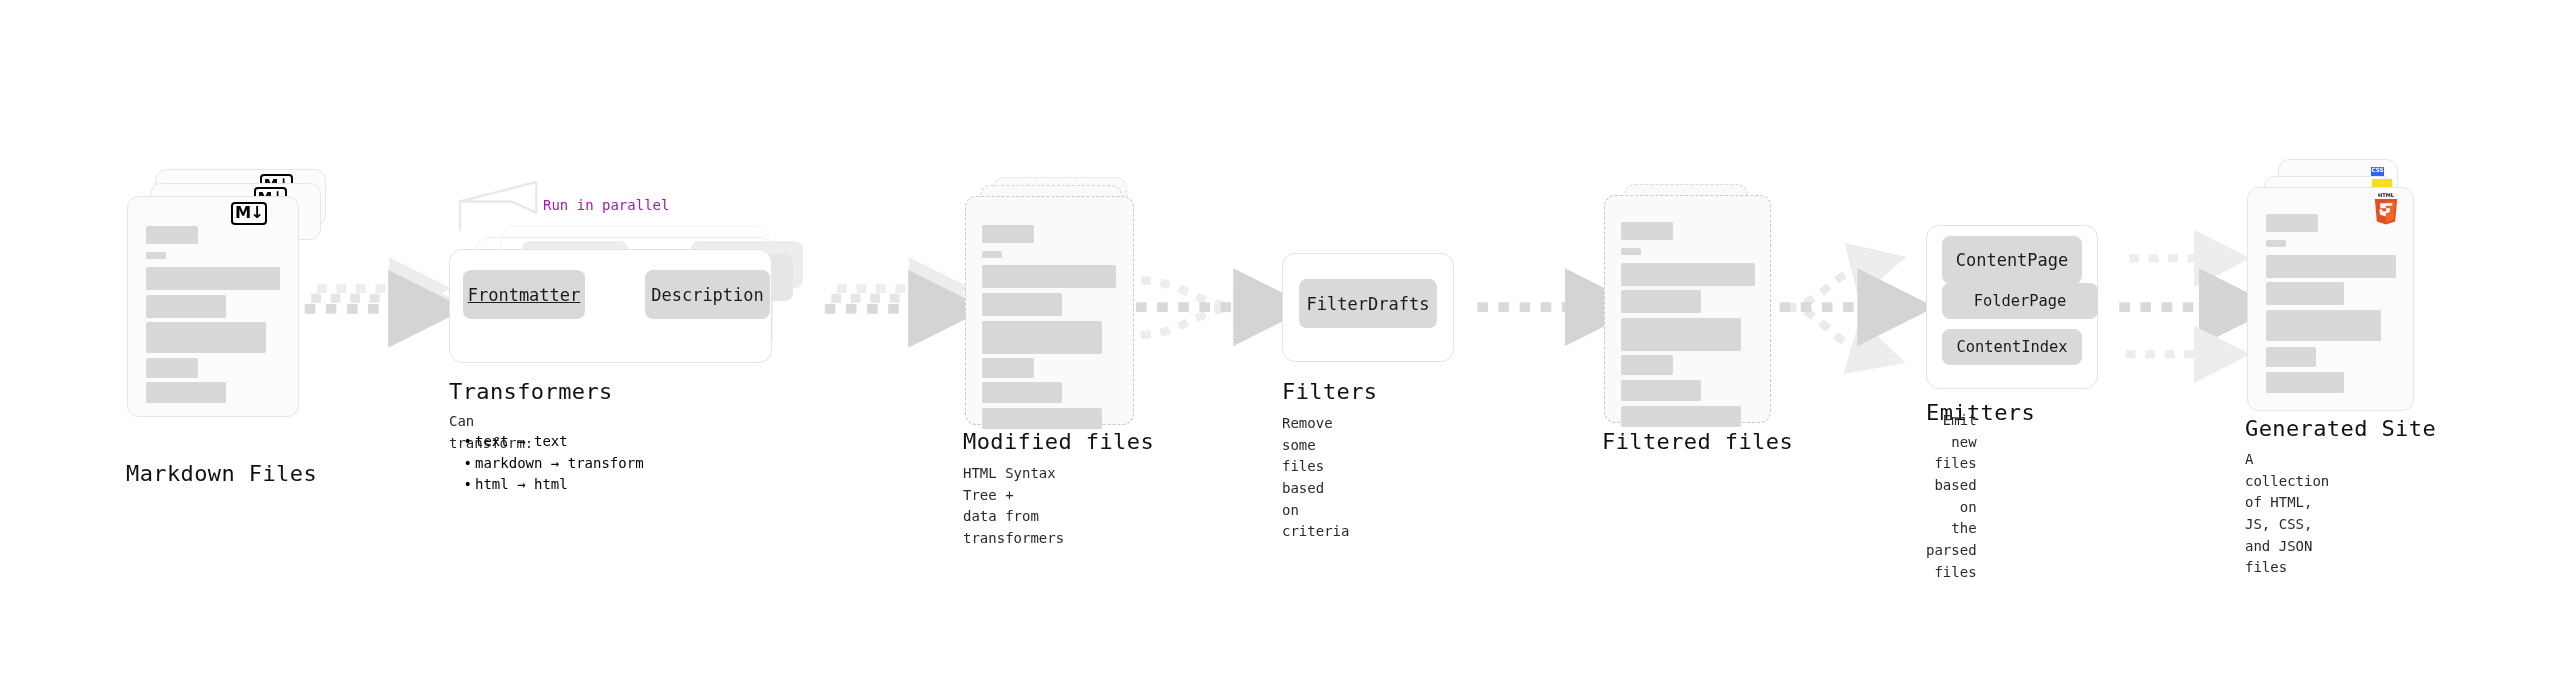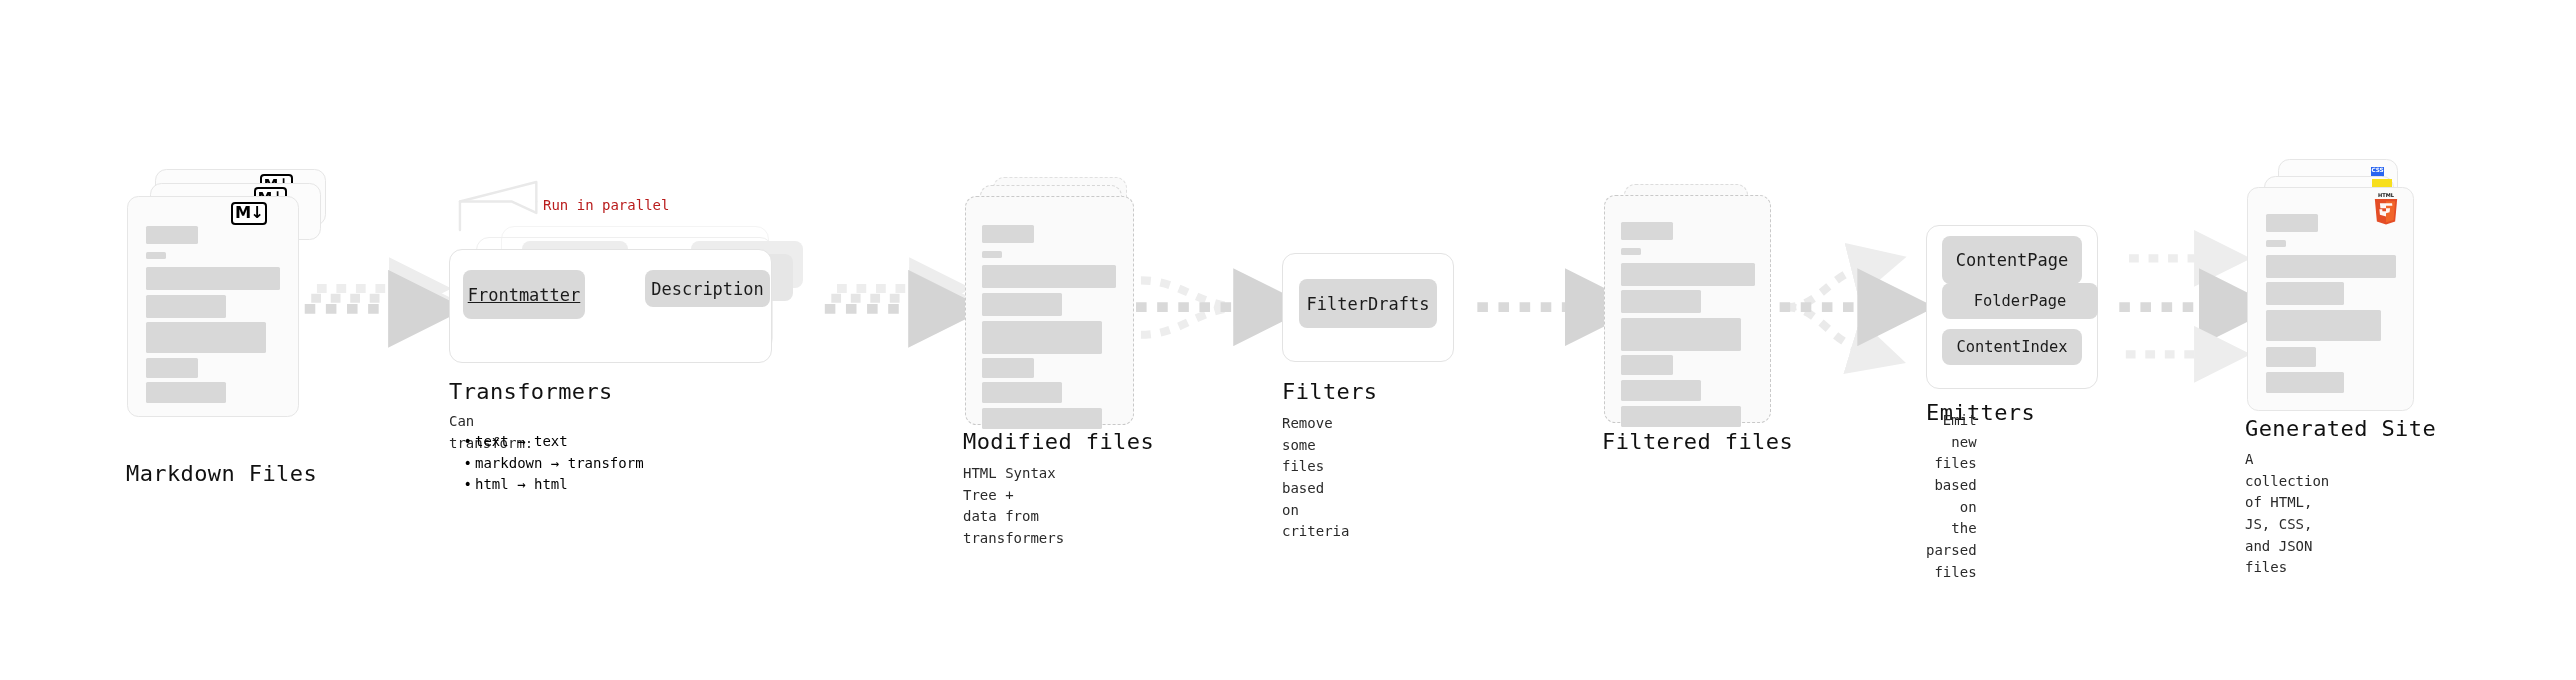--- a/index.html
+++ b/index.html
@@ -138,21 +138,21 @@
   }
   .caption-list li { position: relative; white-space: nowrap; }
   .caption-list li:before {
     content: "\2022";
     position: absolute;
     left: -11.4px;
   }
   .parallel-label {
     position: absolute;
     font-size: 14px;
-    color: #b91c1c;
+    color: #a21caf;
     white-space: nowrap;
   }
 
   svg.overlay {
     position: absolute;
     left: 0; top: 0;
     width: 2576px;
     height: 681px;
     pointer-events: none;
   }
@@ -253,21 +253,21 @@
     <div class="groupbox ghost1" style="left:476px; top:237px; width:297px; height:114px;"></div>
 
     <div class="chip ghost-b" style="left:522px; top:241px; width:106px; height:47px;"></div>
     <div class="chip ghost-b" style="left:691px; top:241px; width:112px; height:47px;"></div>
     <div class="chip ghost-a" style="left:510px; top:254px; width:106px; height:47px;"></div>
     <div class="chip ghost-a" style="left:681px; top:254px; width:112px; height:47px;"></div>
 
     <div class="groupbox" style="left:449px; top:249px; width:323px; height:114px;"></div>
 
     <div class="chip" style="left:463px; top:270px; width:122px; height:49px;text-decoration:underline;">Frontmatter</div>
-    <div class="chip" style="left:645px; top:270px; width:125px; height:37px;">Description</div>
+    <div class="chip" style="left:645px; top:270px; width:125px; height:49px;">Description</div>
 
     <div class="title" style="left:449px; top:379px;">Transformers</div>
     <div class="caption" style="left:449px; top:411px;">Can transform:</div>
     <div class="caption-list" style="left:462px; top:431px;">
       <ul>
         <li>text → text</li>
         <li>markdown → transform</li>
         <li>html → html</li>
       </ul>
     </div>

